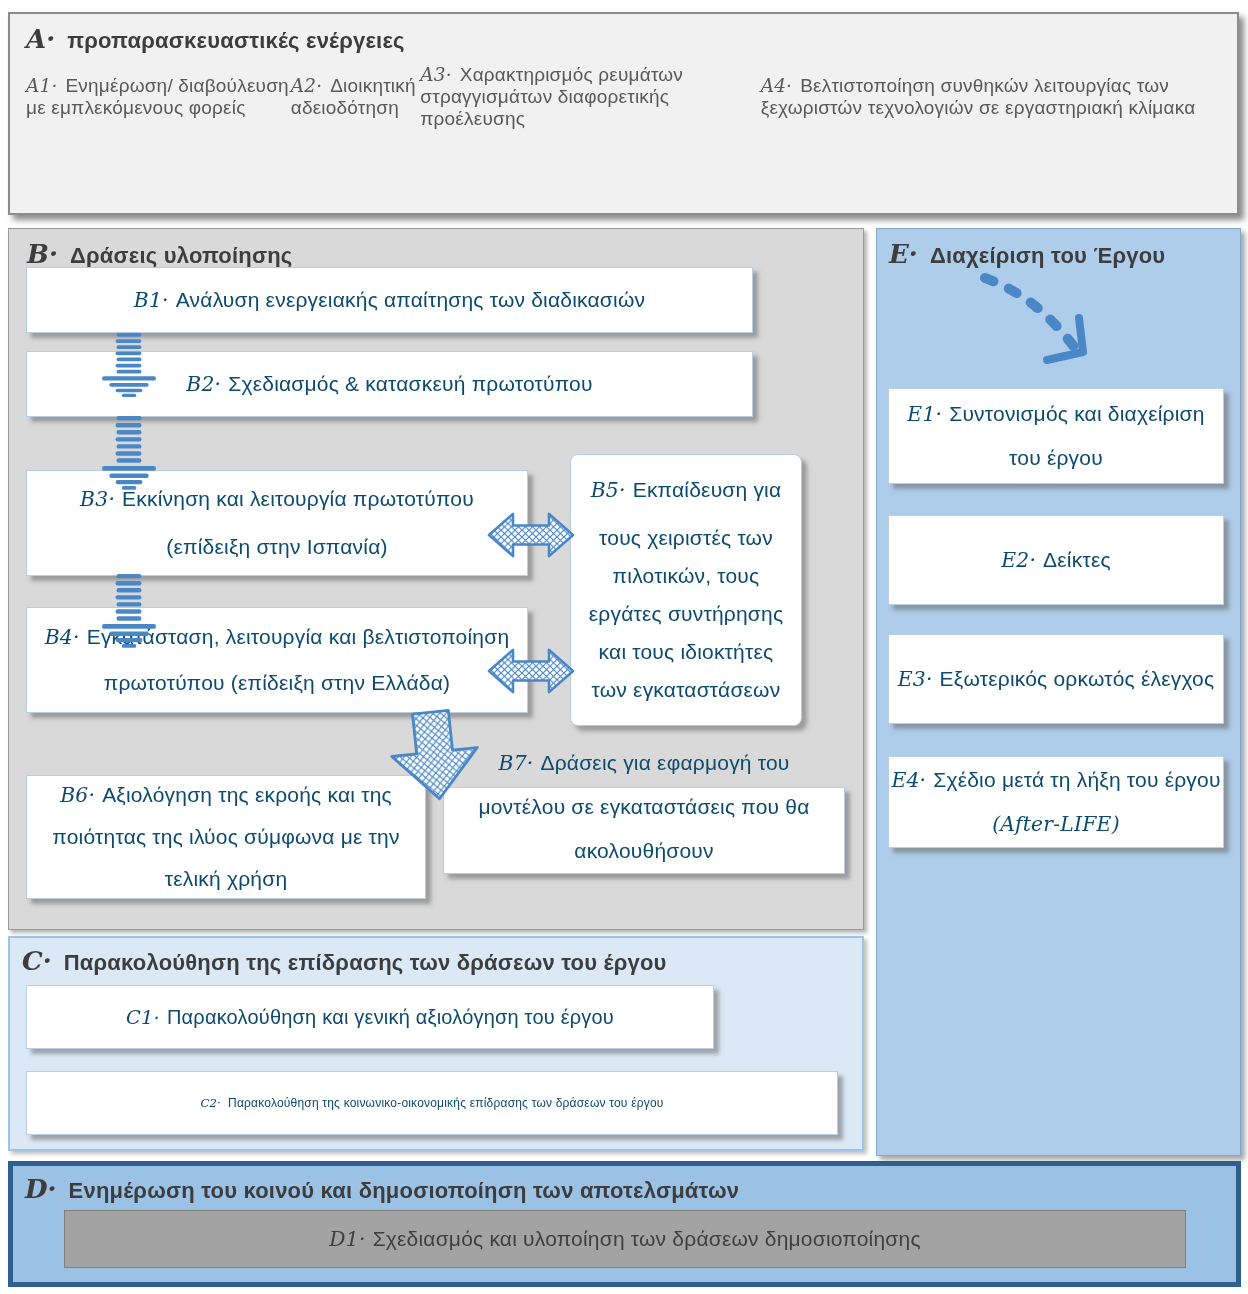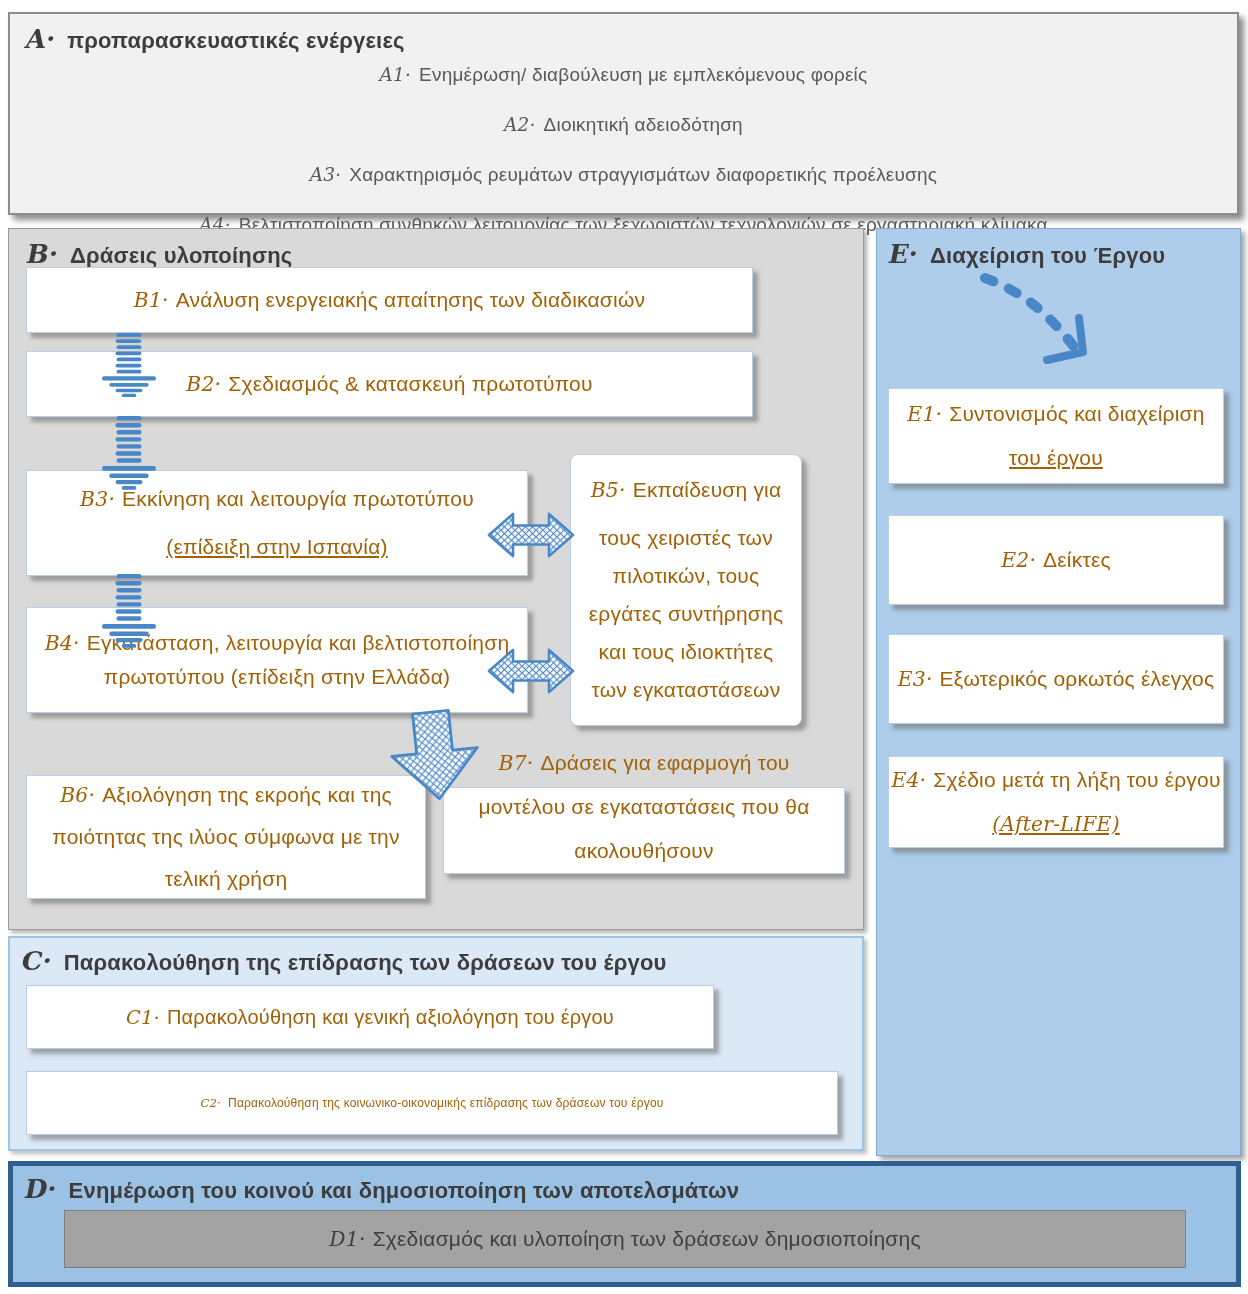--- a/index.html
+++ b/index.html
@@ -16,40 +16,40 @@
     border:2px solid #9dc3e6;box-shadow:3px 3px 4px rgba(0,0,0,.25);padding:8px 12px;}
   #panel-e{left:876px;top:228px;width:365px;height:928px;background:#aecdea;
     border:1px solid #84a7cc;box-shadow:4px 4px 5px rgba(0,0,0,.35);padding:10px 12px;}
   #panel-d{left:8px;top:1161px;width:1233px;height:126px;background:#9bc2e5;
     border:5px solid #2f5f8f;padding:8px 12px;}
 
   .panel-title{display:flex;align-items:baseline;gap:12px;color:#3d3d3d;}
   .sec-prefix{font-family:"DejaVu Serif",serif;font-style:italic;font-weight:bold;font-size:26px;}
   .sec-title{font-weight:bold;font-size:22px;letter-spacing:.2px;}
 
-  .a-items{display:flex;flex-direction:column;align-items:center;row-gap:28px;margin-top:10px;}
+  .a-items{display:flex;flex-direction:row;align-items:center;row-gap:36px;margin-top:10px;}
   .a-row{font-size:19px;color:#595959;letter-spacing:.2px;}
   .a-row .lbl{margin-right:8px;}
 
   .lbl{font-family:"DejaVu Serif",serif;font-style:italic;font-size:.97em;}
 
   .wbox{
     position:absolute;z-index:2;background:#ffffff;border:1px solid #b9cde4;
     box-shadow:5px 5px 4px rgba(105,105,105,.55);
-    color:#a16207;font-size:21px;letter-spacing:.2px;box-sizing:border-box;
+    color:#0c4a6e;font-size:21px;letter-spacing:.2px;box-sizing:border-box;
     display:flex;flex-direction:column;align-items:center;justify-content:center;
     text-align:center;
   }
   .wbox .lbl{margin-right:7px;}
-  .line2{display:block;text-decoration:underline;}
+  .line2{display:block;}
 
   #box-b1{left:26px;top:267px;width:727px;height:66px;}
   #box-b2{left:26px;top:351px;width:727px;height:66px;}
   #box-b3{left:26px;top:470px;width:502px;height:106px;line-height:48px;}
-  #box-b4{left:26px;top:607px;width:502px;height:106px;line-height:34px;}
+  #box-b4{left:26px;top:607px;width:502px;height:106px;line-height:46px;}
   #box-b5{left:570px;top:454px;width:232px;height:272px;line-height:38px;border-radius:8px;}
   #box-b5 .rest{max-width:205px;margin-top:10px;}
   #box-b6{left:26px;top:775px;width:400px;height:124px;line-height:42px;justify-content:center;}
   #box-b7{left:443px;top:787px;width:402px;height:87px;line-height:44px;justify-content:flex-end;}
   #box-c1{left:26px;top:985px;width:688px;height:64px;font-size:20px;}
   #box-c2{left:26px;top:1071px;width:812px;height:64px;font-size:12px;text-align:right;}
   #box-e1{left:888px;top:388px;width:336px;height:96px;line-height:44px;}
   #box-e2{left:888px;top:515px;width:336px;height:90px;}
   #box-e3{left:888px;top:634px;width:336px;height:90px;}
   #box-e4{left:888px;top:756px;width:336px;height:92px;line-height:44px;}

